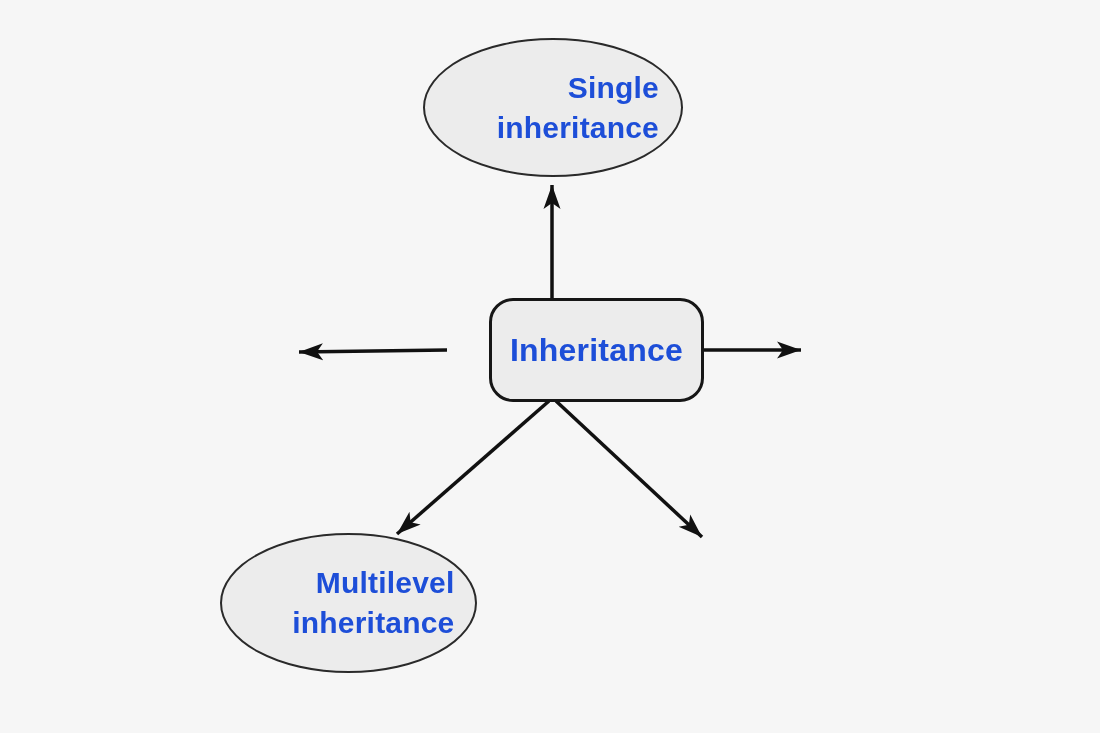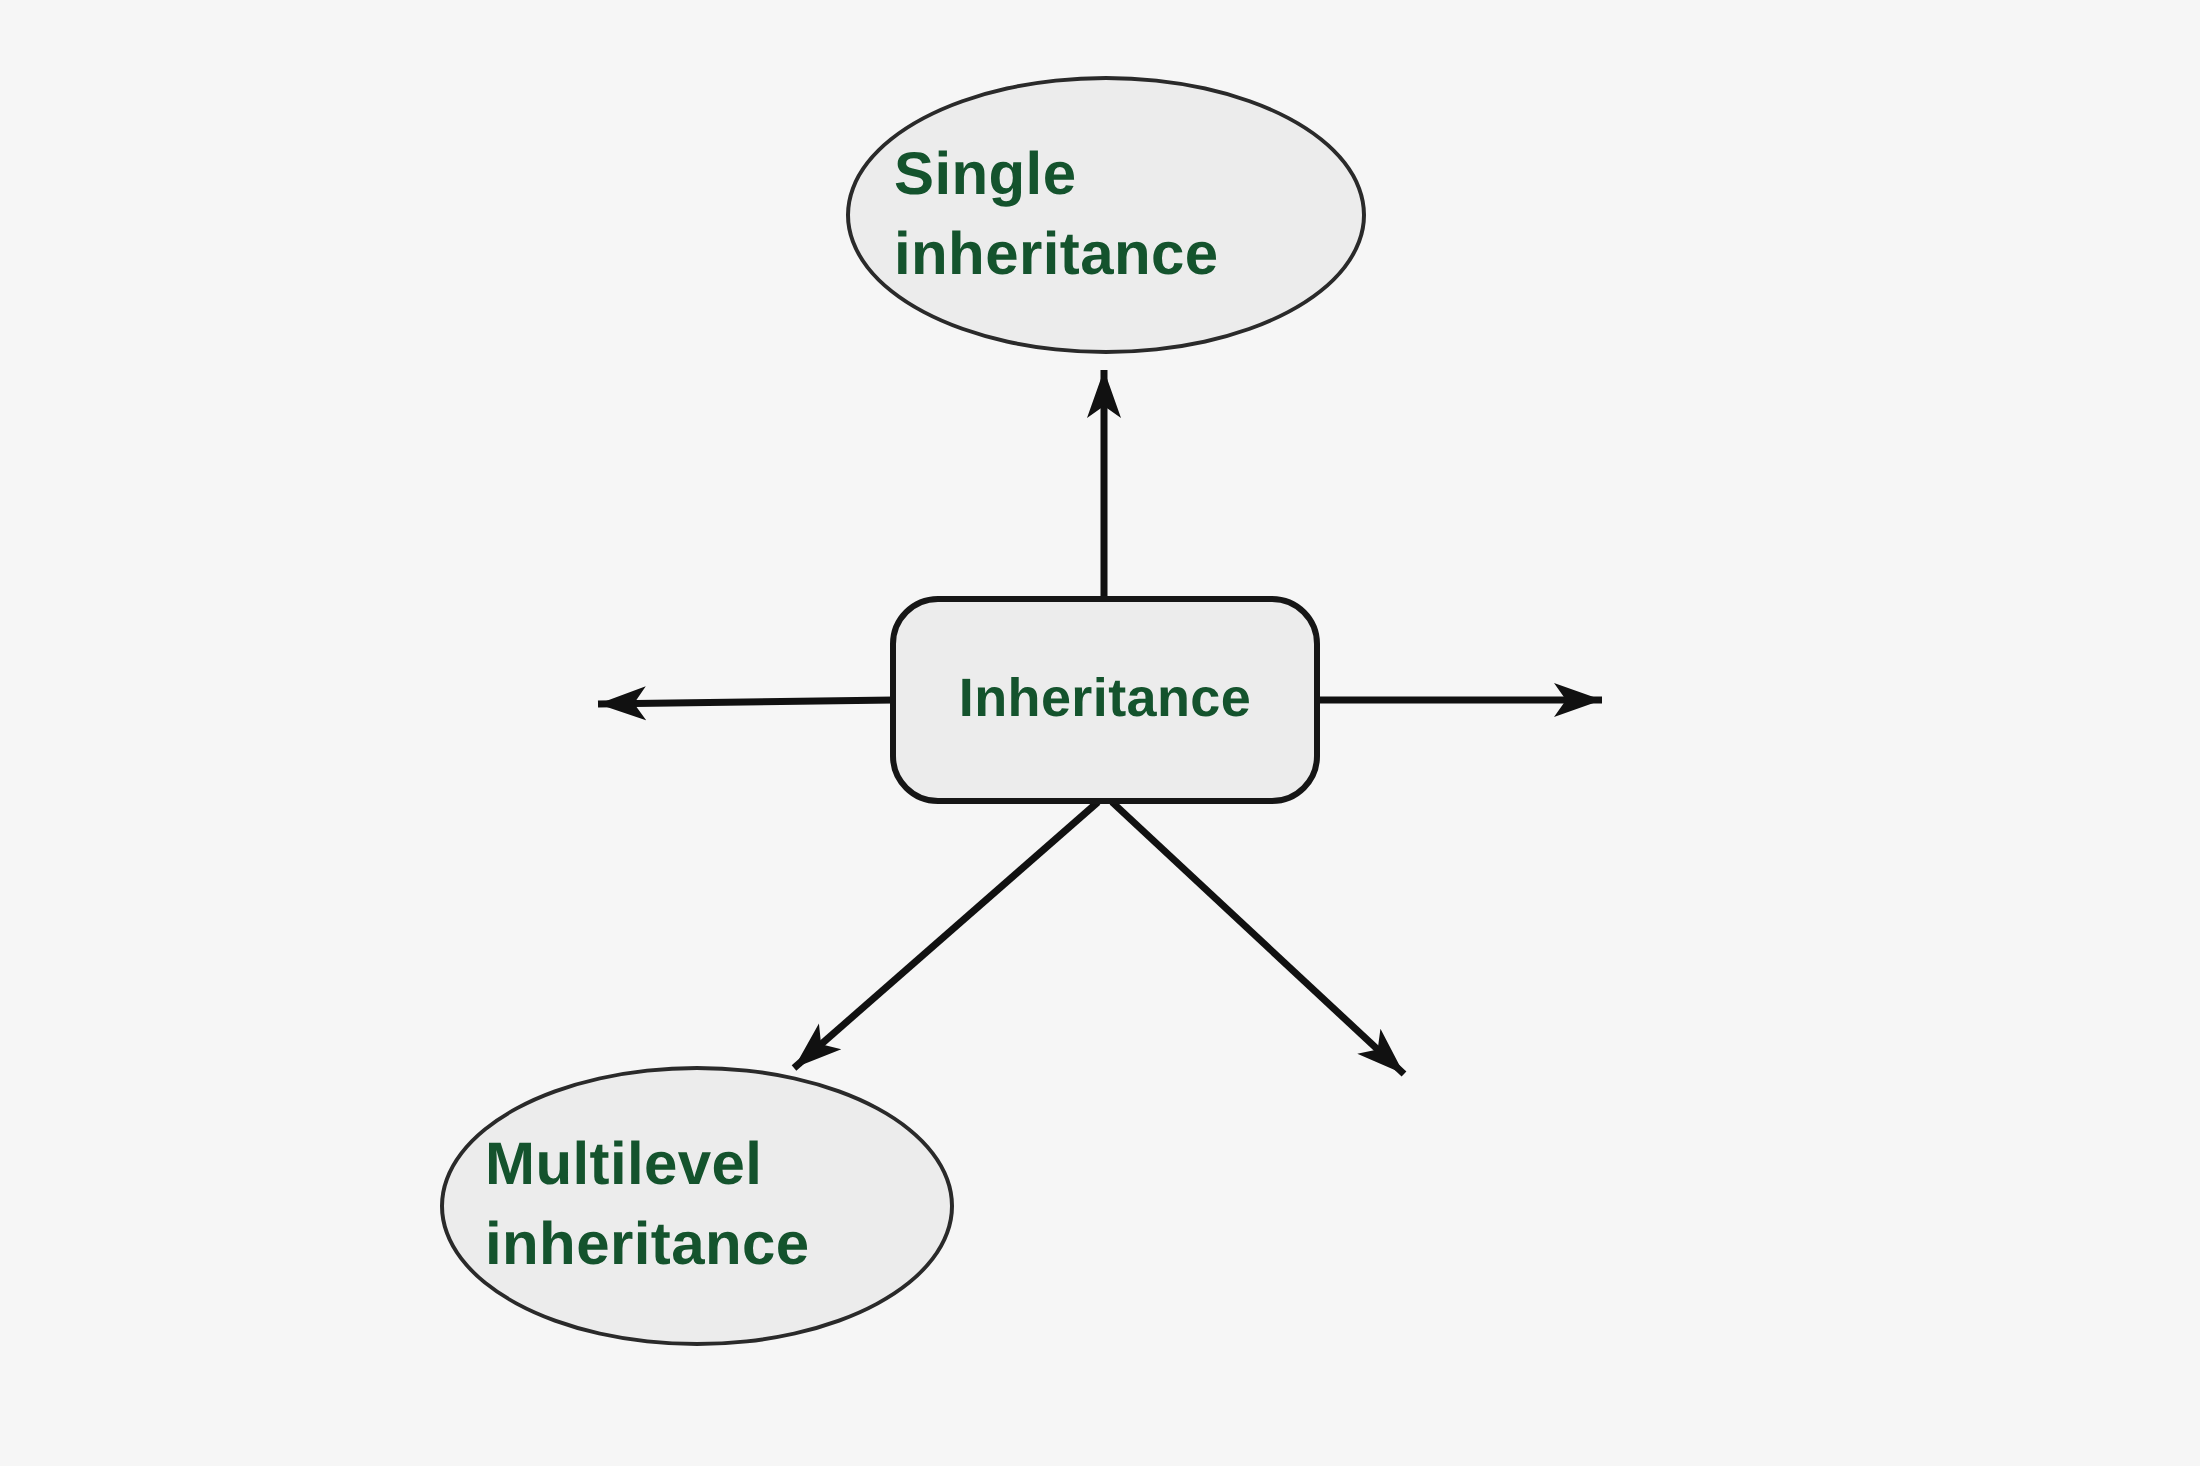--- a/index.html
+++ b/index.html
@@ -21,42 +21,43 @@
     top: 0;
     width: 1100px;
     height: 733px;
     pointer-events: none;
   }
   .node {
     position: absolute;
     display: flex;
     align-items: center;
     justify-content: center;
-    text-align: left;
-    color: #14532d;
+    text-align: right;
+    color: #1d4ed8;
     font-weight: bold;
     box-sizing: border-box;
   }
   .node .label {
     display: block;
     max-width: 212px;
     line-height: 1.32;
     letter-spacing: 0.2px;
   }
   .ellipse {
     border-radius: 50%;
     background: #ececec;
     border: 2px solid #2a2a2a;
     font-size: 30px;
   }
   .center-box {
     background: #ececec;
     border: 3px solid #161616;
     border-radius: 24px;
-    font-size: 27px;
+    font-size: 32px;
+    margin-left: 44px;
   }
   .center-box .label { max-width: none; white-space: nowrap; }
 
   #node-single       { left: 423px; top: 38px;  width: 260px; height: 139px; }
   #node-hierarchical { left: 42px;  top: 275px; width: 253px; height: 147px; }
   #node-multiple     { left: 805px; top: 277px; width: 261px; height: 145px; }
   #node-multilevel   { left: 220px; top: 533px; width: 257px; height: 140px; }
   #node-hybrid       { left: 625px; top: 532px; width: 262px; height: 138px; }
   #node-center       { left: 445px; top: 298px; width: 215px; height: 104px; }
 </style>

